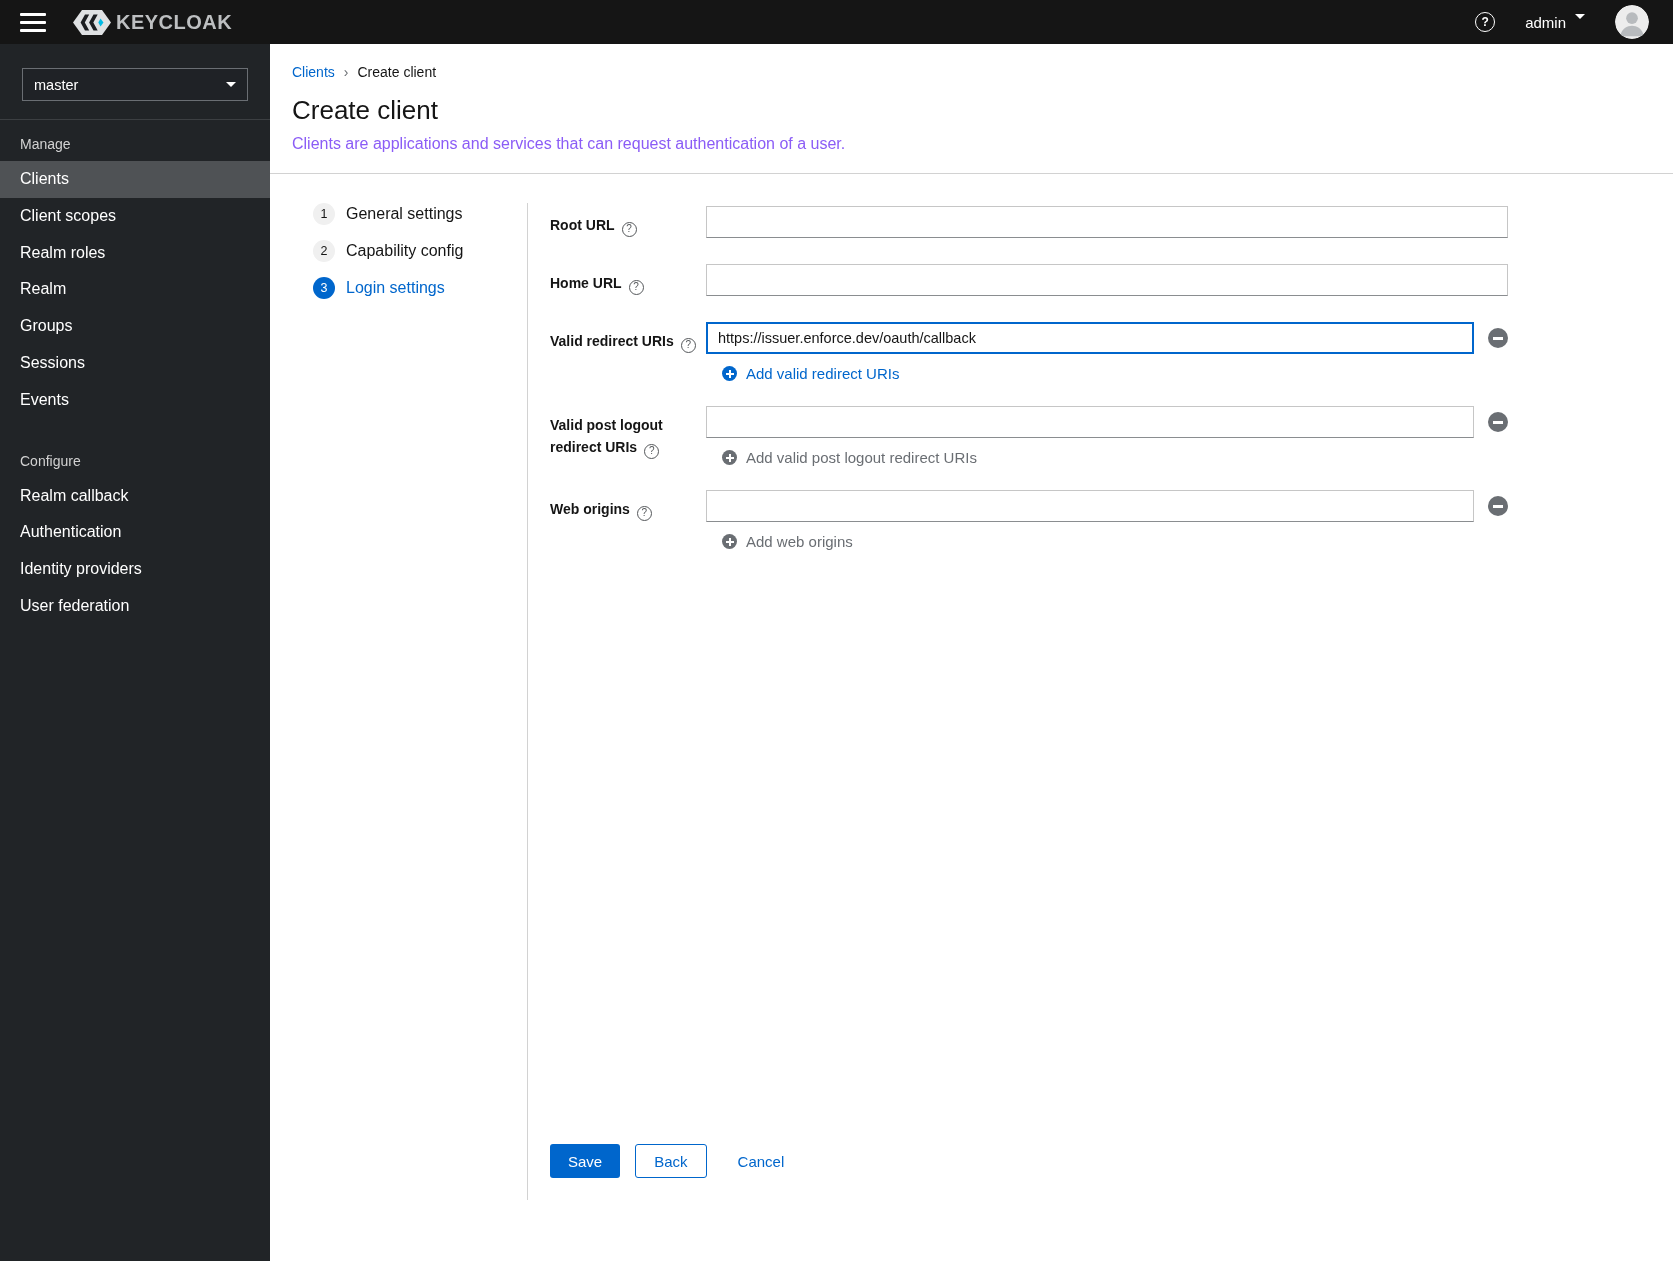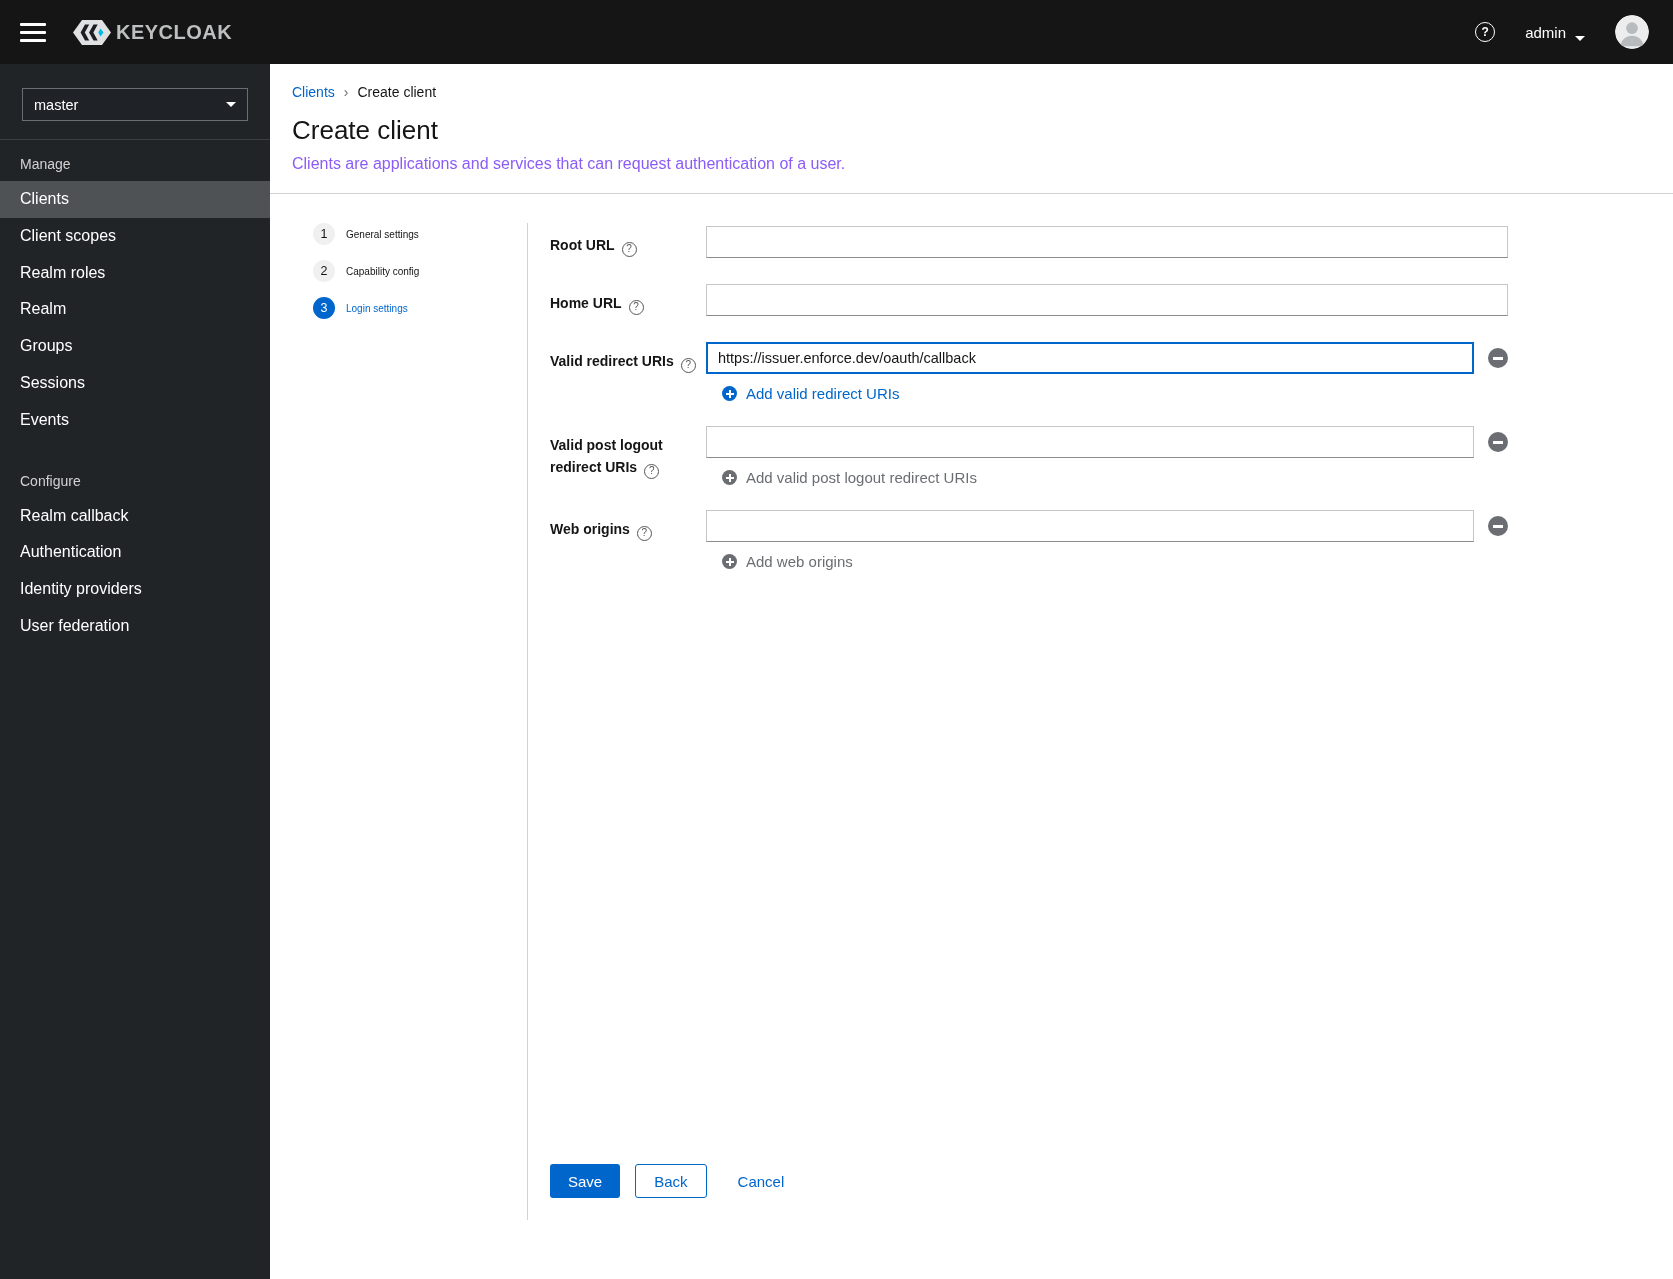--- a/index.html
+++ b/index.html
@@ -6,21 +6,21 @@
   html, body { width: 1673px; height: 1279px; }
   body {
     font-family: "Liberation Sans", sans-serif;
     background: #ffffff;
     color: #151515;
     overflow: hidden;
   }
 
   
   .masthead {
-    height: 64px;
+    height: 44px;
     background: #151515;
     display: flex;
     align-items: center;
     padding: 0 24px 0 20px;
   }
   .hamburger {
     width: 26px; height: 19px;
     background: none; border: none; cursor: pointer;
     display: flex; flex-direction: column; justify-content: space-between;
     margin-right: 26px;
@@ -30,21 +30,21 @@
   .brand-text {
     color: #bdbfc1; font-size: 20px; font-weight: 700; letter-spacing: 0.5px;
   }
   .masthead-right { margin-left: auto; display: flex; align-items: center; gap: 30px; }
   .help-circle-light {
     width: 20px; height: 20px; border: 1.5px solid #ffffff; border-radius: 50%;
     color: #ffffff; font-size: 12px; font-weight: 700;
     display: flex; align-items: center; justify-content: center;
     cursor: pointer;
   }
-  .user-menu { display: flex; align-items: flex-end; gap: 9px; color: #ffffff; font-size: 15px; cursor: pointer; }
+  .user-menu { display: flex; align-items: flex-start; gap: 9px; color: #ffffff; font-size: 15px; cursor: pointer; }
   .caret-down {
     width: 0; height: 0;
     border-left: 5px solid transparent; border-right: 5px solid transparent;
     border-top: 5.5px solid #ffffff;
   }
   .avatar { width: 34px; height: 34px; border-radius: 50%; overflow: hidden; cursor: pointer; }
 
   
   .layout { display: flex; height: 1217px; }
 
@@ -76,21 +76,21 @@
   .content { display: flex; align-items: flex-start; padding-top: 29px; flex: 1; }
 
   
   .steps { width: 257px; flex: none; padding-left: 43px; }
   .step { display: flex; align-items: center; gap: 11px; margin-bottom: 15px; background: none; border: none; cursor: pointer; font-family: inherit; }
   .step-num {
     width: 22px; height: 22px; border-radius: 50%; background: #f0f0f0;
     color: #151515; font-size: 12.5px;
     display: flex; align-items: center; justify-content: center; flex: none;
   }
-  .step-label { font-size: 10px; color: #151515; }
+  .step-label { font-size: 16px; color: #151515; }
   .step.active .step-num { background: #0066cc; color: #ffffff; }
   .step.active .step-label { color: #0066cc; }
 
   
   .form-col {
     flex: 1; border-left: 1px solid #d2d2d2;
     padding: 3px 165px 22px 22px;
     height: 997px;
     display: flex; flex-direction: column;
   }

